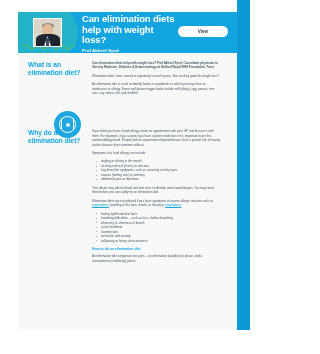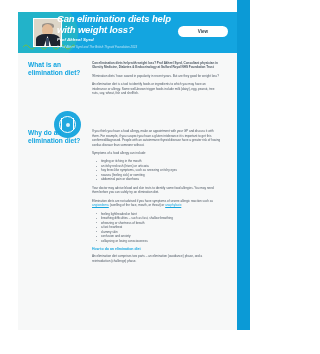--- a/index.html
+++ b/index.html
@@ -119,24 +119,23 @@
     left: 50%;
     bottom: 0;
     width: 3px;
     height: 8px;
     margin-left: -1.5px;
     background: #3b4a63;
   }
 
   .banner-text {
     position: absolute;
-    left: 39px;
+    left: 64px;
     top: 2px;
     right: 60px;
-    font-style: italic;
   }
   .headline {
     color: #ffffff;
     font-size: 9.5px;
     font-weight: bold;
     line-height: 10.5px;
     letter-spacing: -0.15px;
     margin: 0;
   }
   .byline {

